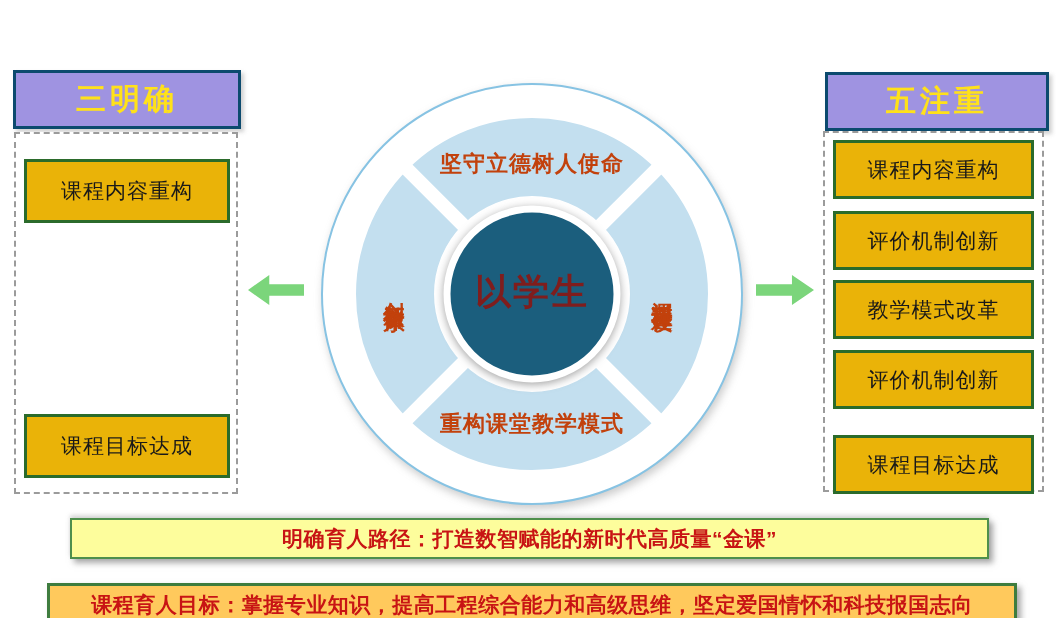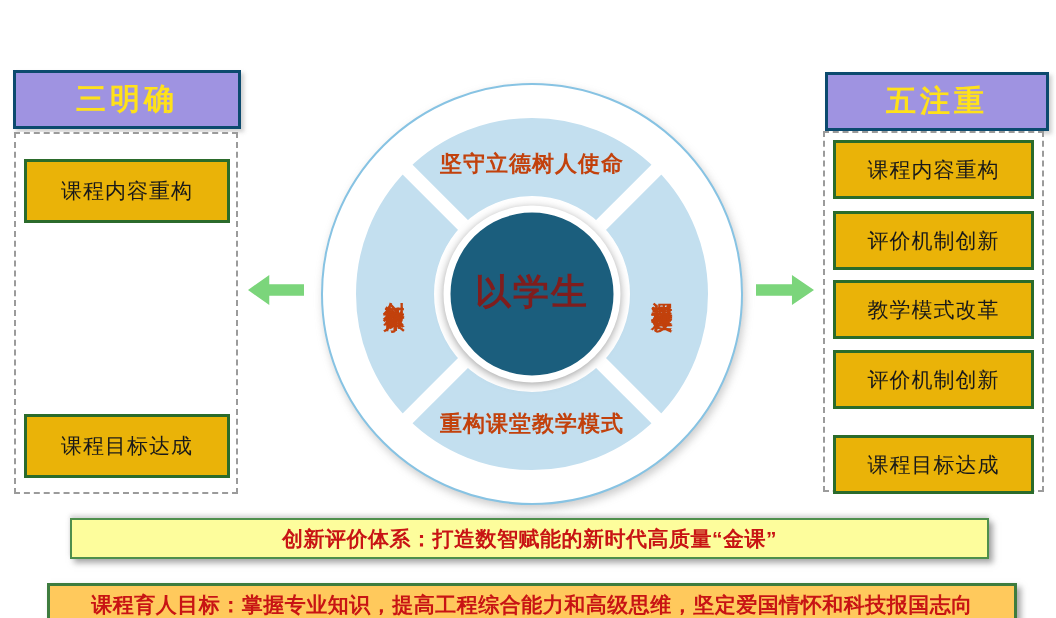--- a/index.html
+++ b/index.html
@@ -139,19 +139,19 @@
   <div class="ring-label v rl-right">深耕课程建设</div>
 
   <div class="center-label">
     <div>以学生</div>
   </div>
 
   <div class="arrow left-arrow"></div>
   <div class="arrow right-arrow"></div>
 
   <div class="bottom-banner b1">
-    <span>创新评价体系：打造数智赋能的新时代高质量“金课”</span>
+    <span>明确育人路径：打造数智赋能的新时代高质量“金课”</span>
   </div>
   <div class="bottom-banner b2">
     <span>课程育人目标：掌握专业知识，提高工程综合能力和高级思维，坚定爱国情怀和科技报国志向</span>
   </div>
 
 </div>
 
 </body></html>

